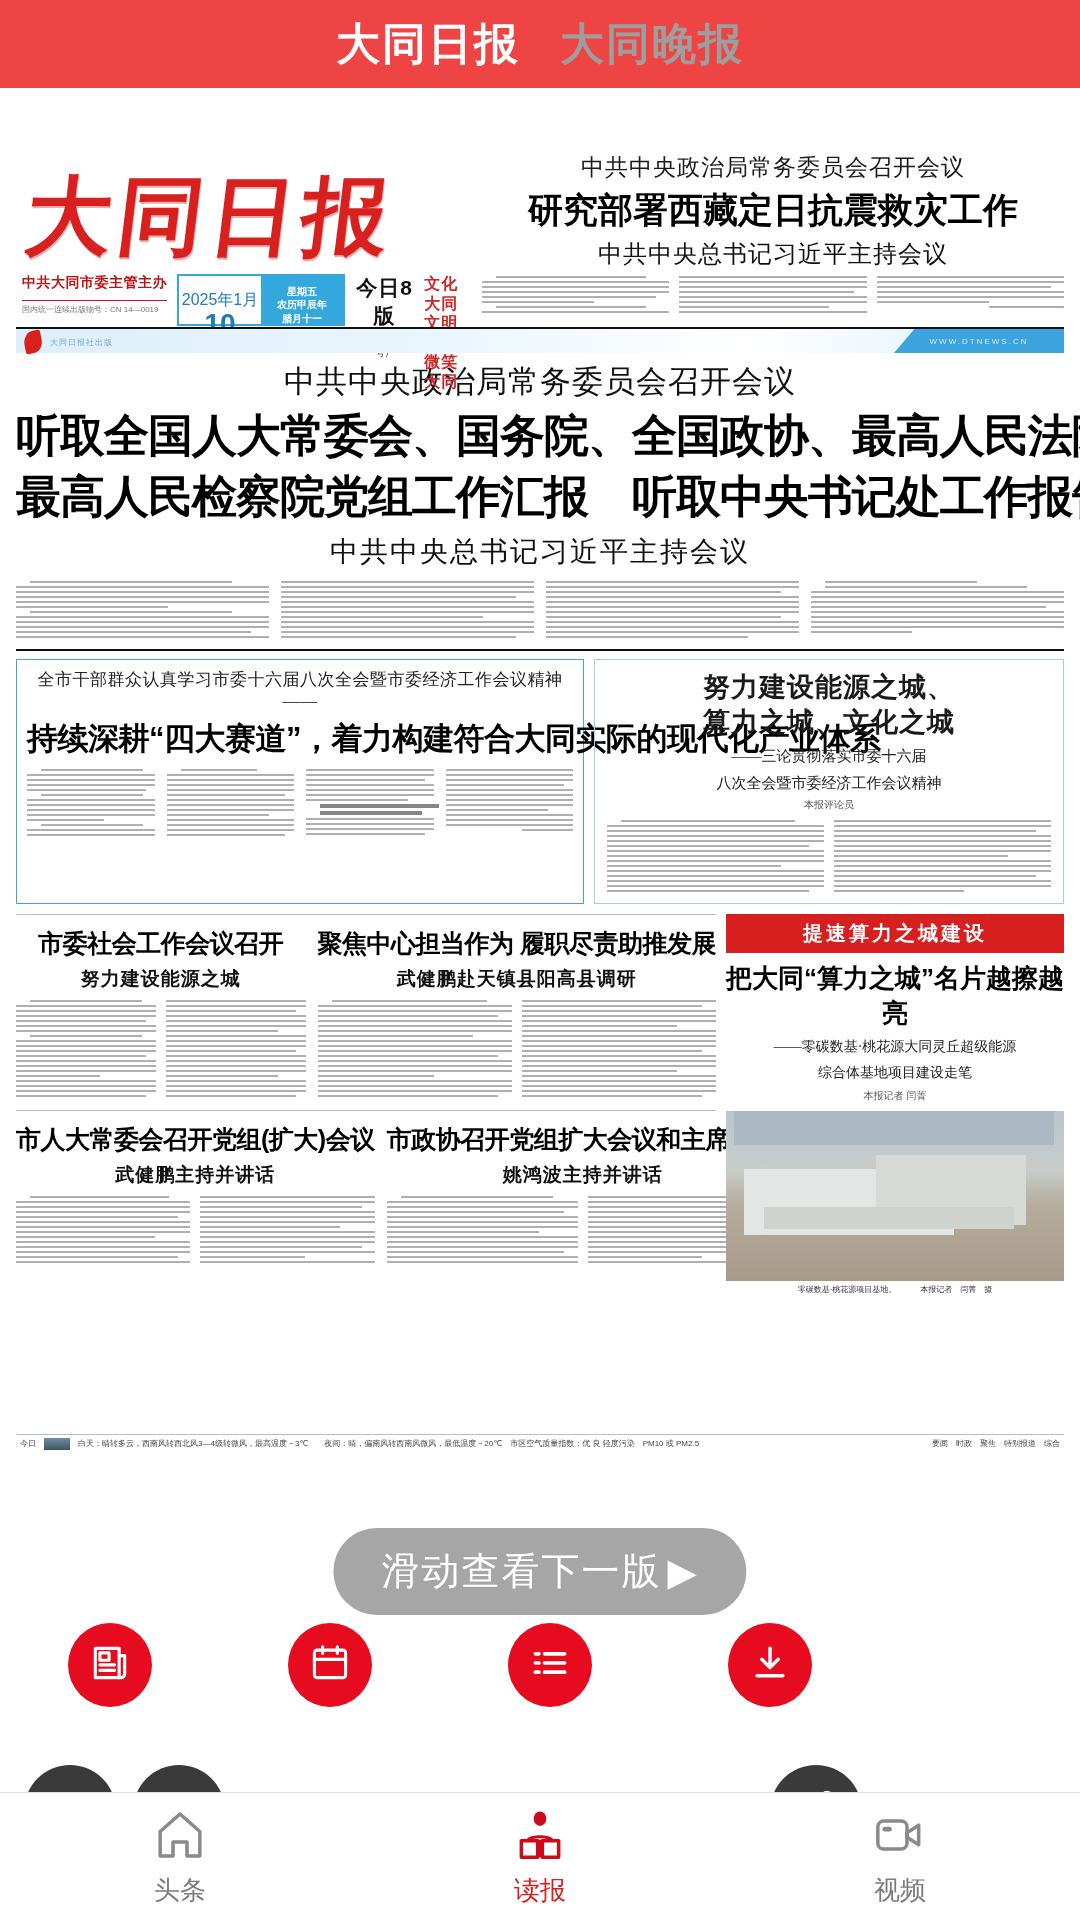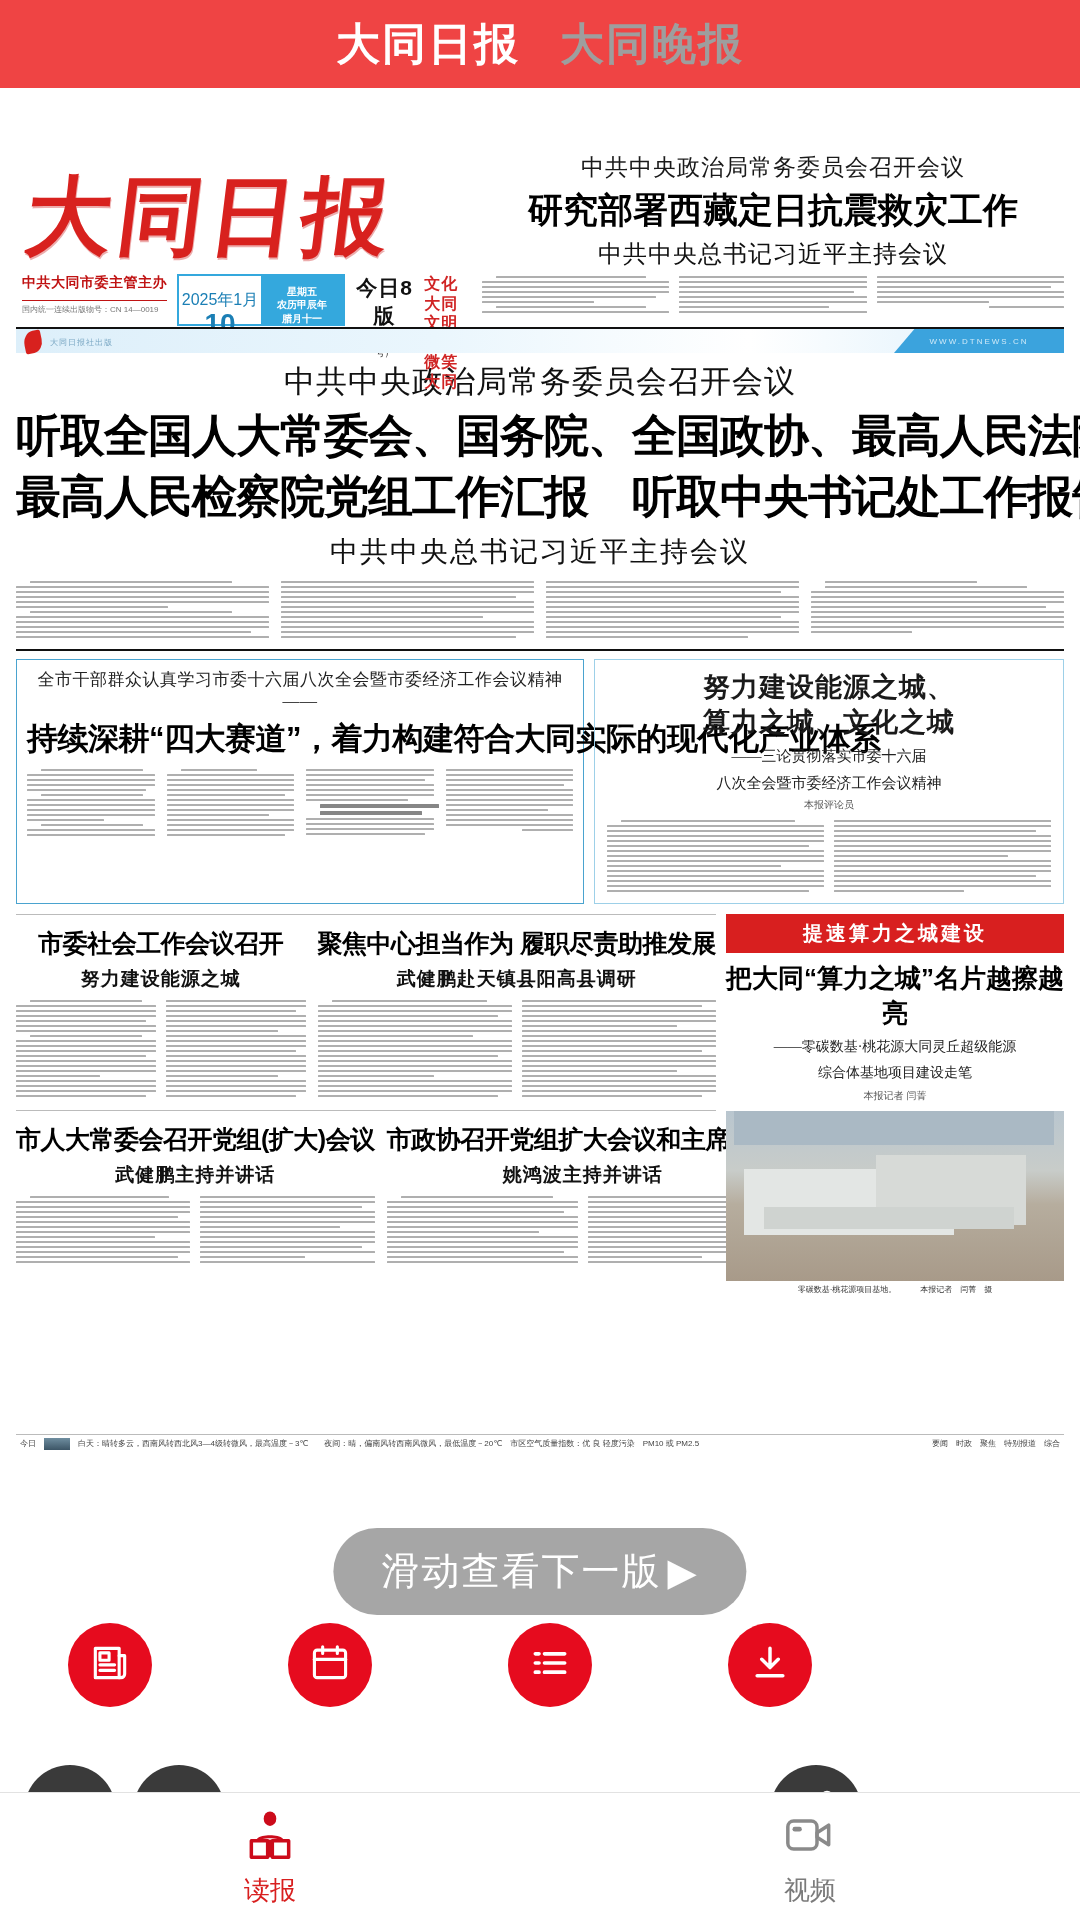--- a/index.html
+++ b/index.html
@@ -699,20 +699,28 @@
       <svg viewBox="0 0 24 24" fill="none" stroke="#fff" stroke-width="1.7" stroke-linecap="round" stroke-linejoin="round">
         <circle cx="18" cy="5.5" r="2.6"></circle>
           <circle cx="6" cy="12" r="2.6"></circle>
           <circle cx="18" cy="18.5" r="2.6"></circle>
         <path d="M8.4 10.7 15.6 6.8M8.4 13.3l7.2 3.9"></path>
       </svg>
     </span>
   </div>
 
   <div class="bottomnav">
+    <div class="nav-item">
+      <span>
+        <svg viewBox="0 0 24 24" fill="none" stroke="#8a8a8a" stroke-width="1.5" stroke-linejoin="round">
+          <path d="M3.5 10.5 12 3l8.5 7.5V21h-5.5v-6h-6v6H3.5z"></path>
+        </svg>
+      </span>
+      <span class="nav-label">头条</span>
+    </div>
     <div class="nav-item active">
       <span>
         <svg viewBox="0 0 24 24" fill="none" stroke="#cc0b1b" stroke-width="1.5" stroke-linejoin="round">
           <ellipse cx="12" cy="5" rx="2.7" ry="3.1" fill="#cc0b1b" stroke="none"></ellipse>
           <path d="M6.5 13.5c2-1.8 9-1.8 11 0v1.2c-2-1.8-9-1.8-11 0z" fill="#cc0b1b" stroke="none"></path>
           <path d="M4 14.5h7v7H4zM13 14.5h7v7h-7z" fill="#ffffff" stroke="#cc0b1b"></path>
           <path d="M12 14v7.5" stroke="#cc0b1b"></path>
         </svg>
       </span>
       <span class="nav-label">读报</span>

